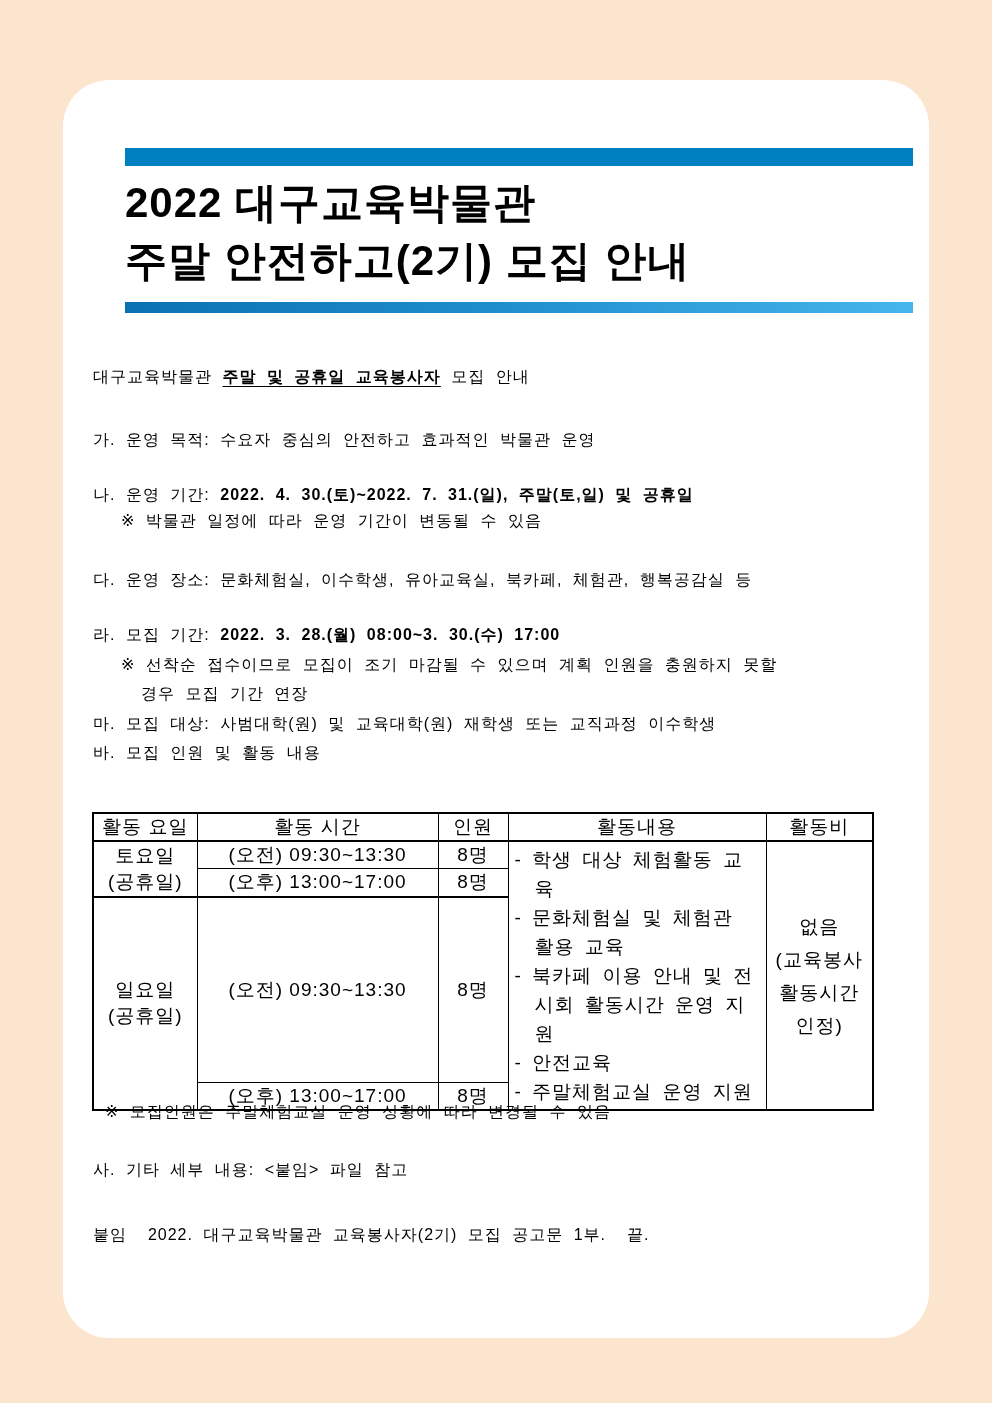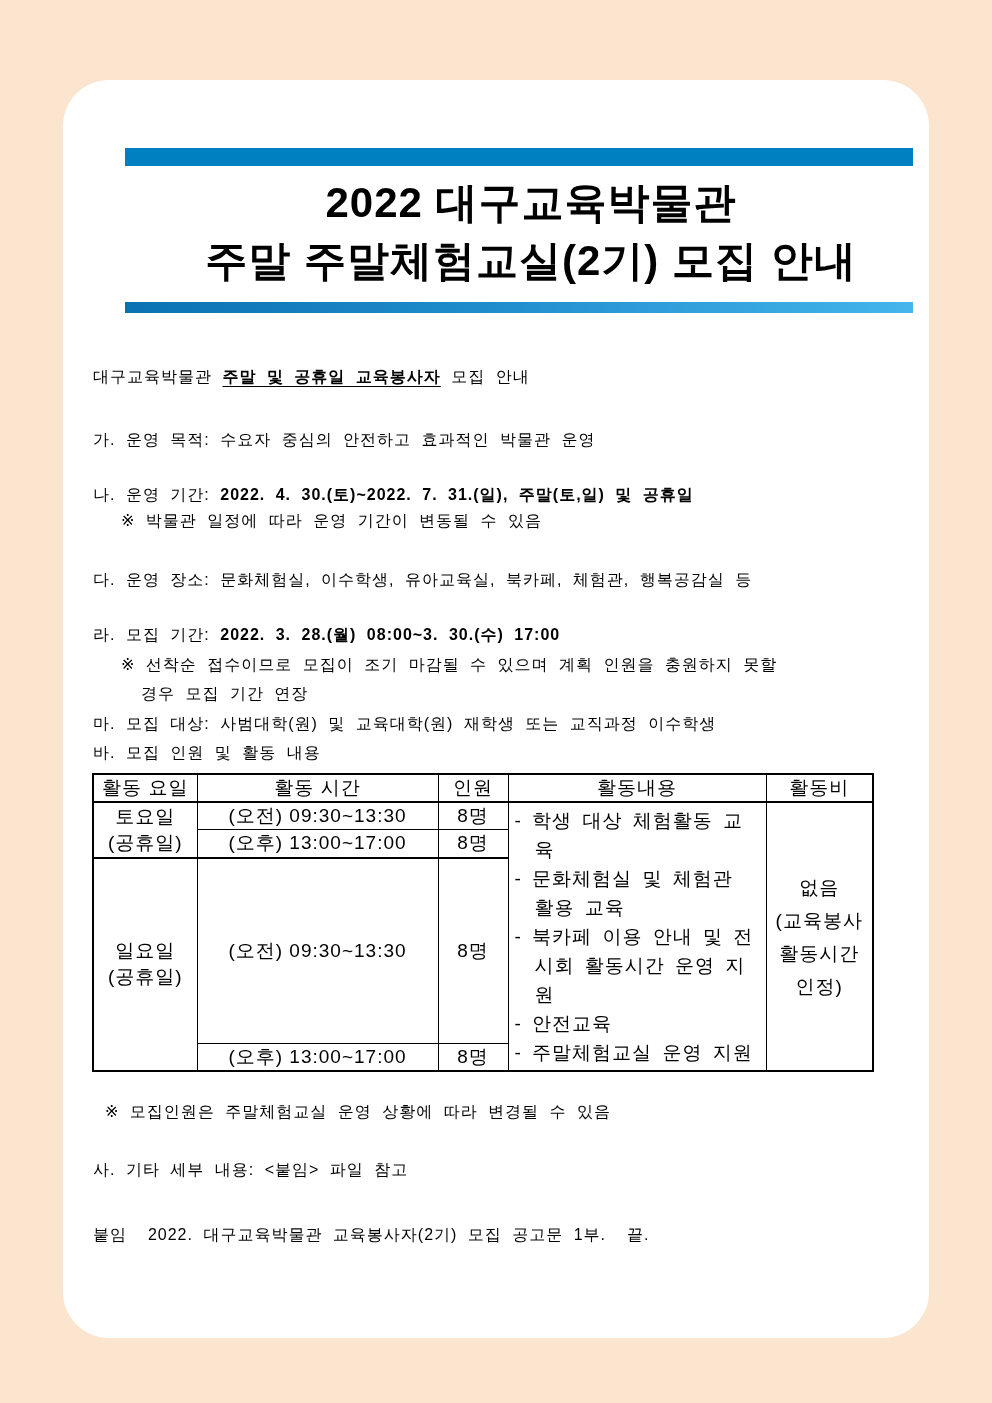--- a/index.html
+++ b/index.html
@@ -21,40 +21,40 @@
     position:absolute; left:125px; top:148px;
     width:788px; height:18px;
     background:#0080C1;
   }
   .bar-bottom {
     position:absolute; left:125px; top:302px;
     width:788px; height:11px;
     background:linear-gradient(90deg,#0A72B0 0%,#1E8CCB 45%,#45B5EC 100%);
   }
   .titleblock {
-    position:absolute; left:137px; top:174px; width:788px;
-    text-align:center;
+    position:absolute; left:125px; top:174px; width:788px;
+    text-align:left;
     font-size:42px; font-weight:bold;
     letter-spacing:1px;
     line-height:58px;
     white-space:nowrap;
   }
   .t {
     position:absolute;
     font-size:16px;
     letter-spacing:1px;
     word-spacing:5px;
     white-space:pre;
     line-height:23px;
   }
   .em { font-weight:bold; text-decoration:underline; text-underline-offset:4px; }
   .b  { font-weight:bold; }
 
   table.tbl {
-    position:absolute; left:92px; top:773px;
+    position:absolute; left:92px; top:812px;
     width:780px; height:231px;
     border-collapse:collapse;
     table-layout:fixed;
     font-size:19px;
     letter-spacing:1px;
   }
   .tbl th, .tbl td {
     border:1px solid #000;
     text-align:center;
     vertical-align:middle;
@@ -81,21 +81,21 @@
 </style>
 </head>
 <body>
 
 <div class="card"></div>
 
 <div class="bar-top"></div>
 
 <div class="titleblock">
   <div>2022 대구교육박물관</div>
-  <div>주말 주말체험교실(2기) 모집 안내</div>
+  <div>주말 안전하고(2기) 모집 안내</div>
 </div>
 
 <div class="bar-bottom"></div>
 
 <p class="t" style="left:93px; top:349px;"><span>대구교육박물관 </span><span class="em">주말 및 공휴일 교육봉사자</span><span> 모집 안내</span></p>
 
 <p class="t" style="left:93px; top:412px;">가. 운영 목적: 수요자 중심의 안전하고 효과적인 박물관 운영</p>
 
 <p class="t" style="left:93px; top:467px;"><span>나. 운영 기간: </span><span class="b">2022. 4. 30.(토)~2022. 7. 31.(일), 주말(토,일) 및 공휴일</span></p>
 

